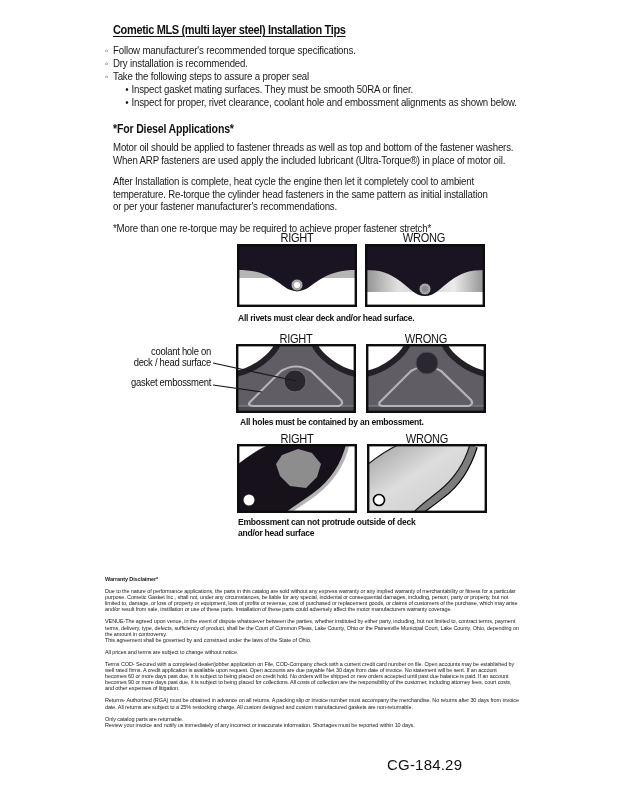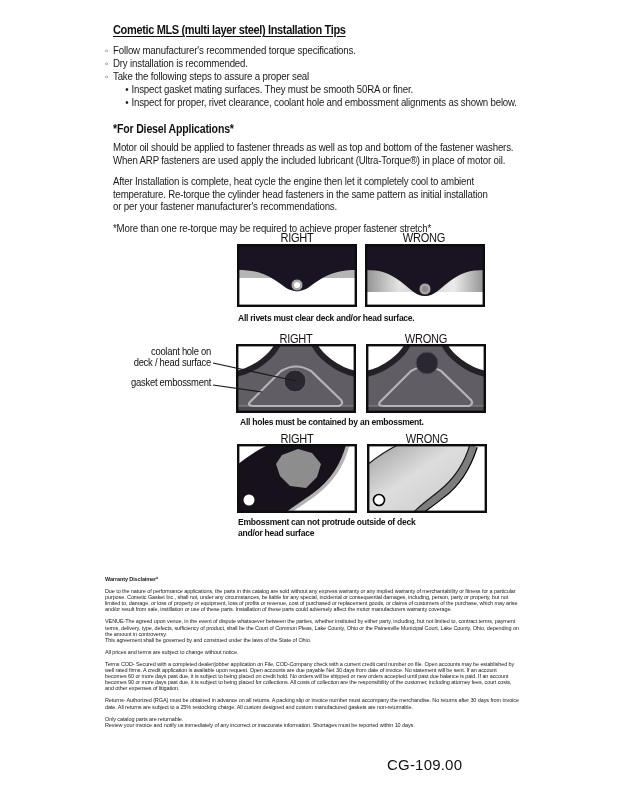--- a/index.html
+++ b/index.html
@@ -176,15 +176,15 @@
     <p class="pre">Due to the nature of performance applications, the parts in this catalog are sold without any express warranty or any implied warranty of merchantability or fitness for a particular purpose.  Cometic Gasket Inc., shall not, under any circumstances, be liable for any special, incidental or consequential damages, including, person, party or property, but not limited to, damage, or loss of property or equipment, loss of profits or revenue, cost of purchased or replacement goods, or claims of customers of the purchase, which may arise and/or result from sale, instillation or use of these parts.  Installation of these parts could adversely affect the motor manufacturers warranty coverage.</p>
     <p class="pre">VENUE-The agreed upon venue, in the event of dispute whatsoever between the parties, whether instituted by either party, including, but not limited to, contract terms, payment terms, delivery, type, defects, sufficiency of product, shall be the Court of Common Pleas, Lake County, Ohio or the Painesville Municipal Court, Lake County, Ohio, depending on the amount in controversy.
 This agreement shall be governed by and construed under the laws of the State of Ohio.</p>
     <p class="pre">All prices and terms are subject to change without notice.</p>
     <p class="pre">Terms COD- Secured with a completed dealer/jobber application on File, COD-Company check with a current credit card number on file.  Open accounts may be established by well rated firms.  A credit application is available upon request.  Open accounts are due payable Net 30 days from date of invoice.  No statement will be sent.  If an account becomes 60 or more days past due, it is subject to being placed on credit hold.  No orders will be shipped or new orders accepted until past due balance is paid.  If an account becomes 90 or more days past due, it is subject to being placed for collections.  All costs of collection are the responsibility of the customer, including attorney fees, court costs, and other expenses of litigation.</p>
     <p class="pre">Returns- Authorized (RGA) must be obtained in advance on all returns.  A packing slip or invoice number must accompany the merchandise.  No returns after 30 days from invoice date.  All returns are subject to a 25% restocking charge.  All custom designed and custom manufactured gaskets are non-returnable.</p>
     <p class="pre">Only catalog parts are returnable.
 Review your invoice and notify us immediately of any incorrect or inaccurate information.  Shortages must be reported within 10 days.</p>
   </div>
 
-  <div class="pagecode">CG-109.00</div>
+  <div class="pagecode">CG-184.29</div>
 
 </div>
 
 </body></html>

